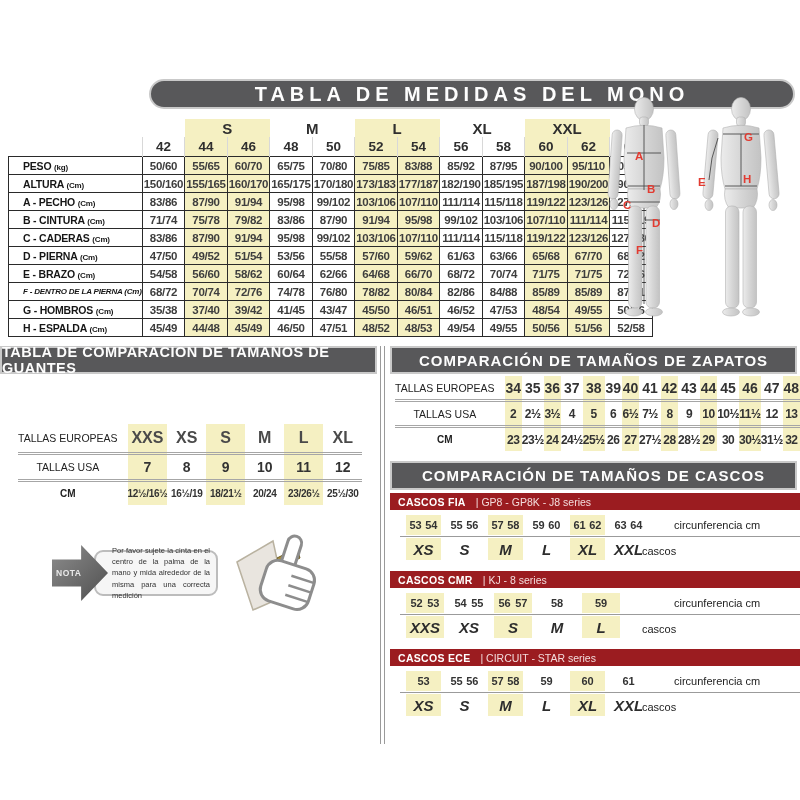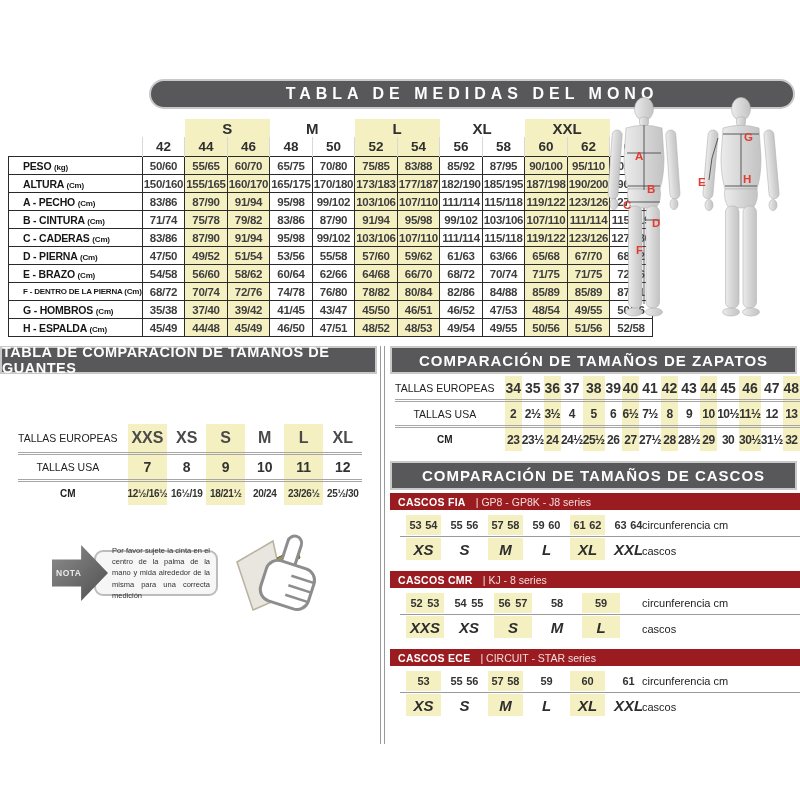--- a/index.html
+++ b/index.html
@@ -3,36 +3,36 @@
 <meta charset="utf-8">
 <style>
   html,body{margin:0;padding:0;background:#fff;}
   .page{position:relative;width:800px;height:800px;background:#fff;overflow:hidden;
         font-family:"Liberation Sans",sans-serif;color:#222;}
 
   
   .graybar{position:absolute;background:#58585a;border:2px solid #c9c9c9;
            display:flex;align-items:center;justify-content:center;
            color:#fdfdfd;font-weight:bold;}
-  #main-title-bar{left:149px;top:79px;width:642px;height:26px;font-size:16px;letter-spacing:5px;border-radius:15px;}
+  #main-title-bar{left:149px;top:79px;width:642px;height:26px;font-size:20px;letter-spacing:5px;border-radius:15px;}
   #gloves-title-bar{left:0;top:346px;width:373px;height:24px;font-size:14.5px;letter-spacing:.5px;}
   #shoes-title-bar{left:390px;top:346px;width:403px;height:24px;font-size:15px;letter-spacing:1px;}
   #helmets-title-bar{left:390px;top:461px;width:403px;height:25px;font-size:15px;letter-spacing:1px;}
 
   
   #suit-table{position:absolute;left:8px;top:119px;border-collapse:collapse;table-layout:fixed;}
   #suit-table td{padding:0;text-align:center;vertical-align:middle;}
   #suit-table .grp-row td{height:18px;font-size:15px;font-weight:bold;color:#2f2f2f;}
   #suit-table .size-row td{height:19px;font-size:13.5px;font-weight:bold;color:#2f2f2f;border-left:1px solid #d8d8d8;}
   #suit-table .size-row td.corner,#suit-table .grp-row td.corner{border:none;background:#fff;}
   #suit-table .data-row td{border:1px solid #2a2a2a;height:17px;}
   #suit-table .val{font-size:11.5px;font-weight:bold;color:#3e3e3e;letter-spacing:-.3px;}
   #suit-table .lbl{font-size:10.5px;font-weight:bold;color:#161616;text-align:left;padding-left:14px;letter-spacing:-.2px;white-space:nowrap;}
   #suit-table .lbl .unit{font-size:8px;}
-  #suit-table .lbl.sm{font-size:8px;}
+  #suit-table .lbl.sm{font-size:8px;font-style:italic;}
   .yl{background:#f5f0c2;}
 
   
   #body-diagram{position:absolute;left:604px;top:96px;}
 
   
   #panel-divider{position:absolute;left:380px;top:346px;height:398px;width:3px;
                  border-left:1px solid #9a9a9a;border-right:1px solid #9a9a9a;}
 
   
@@ -66,21 +66,21 @@
   .hstrip.g6 .hgrp{width:35px;}
   .hstrip.g5 .hgrp{width:38px;}
   .hgrp{display:flex;flex-direction:column;padding-left:6px;}
   .hnums{height:20px;display:flex;justify-content:space-evenly;align-items:center;
          font-weight:bold;font-size:11px;color:#333;}
   .hsize{height:22px;margin-top:3px;display:flex;align-items:center;justify-content:center;
          font-style:italic;font-weight:bold;font-size:15px;color:#2d2d2d;}
   .hgrp.yl2 .hnums,.hgrp.yl2 .hsize{background:#f5f0c2;}
   .hrule{position:absolute;left:0;right:0;top:21px;height:1px;background:#9b9b9b;}
   .hlabels{position:absolute;left:242px;top:0;font-size:11px;color:#222;}
-  .hl1{line-height:20px;}
+  .hl1{line-height:20px;margin-left:32px;}
   .hl2{line-height:22px;margin-top:5px;}
 
   
   #nota-box{position:absolute;left:94px;top:550px;width:124px;height:46px;border:2px solid #bcbcbc;
             border-radius:9px;background:#f6f6f6;display:flex;align-items:center;
             padding:2px 6px 2px 16px;box-sizing:border-box;}
   #nota-text{font-size:7.5px;line-height:1.5;color:#333;text-align:justify;}
   #nota-arrow{position:absolute;left:52px;top:545px;width:56px;height:56px;
               background:linear-gradient(135deg,#8d8d8d,#4f4f4f);
               clip-path:polygon(0 26%,52% 26%,52% 0,100% 50%,52% 100%,52% 74%,0 74%);

